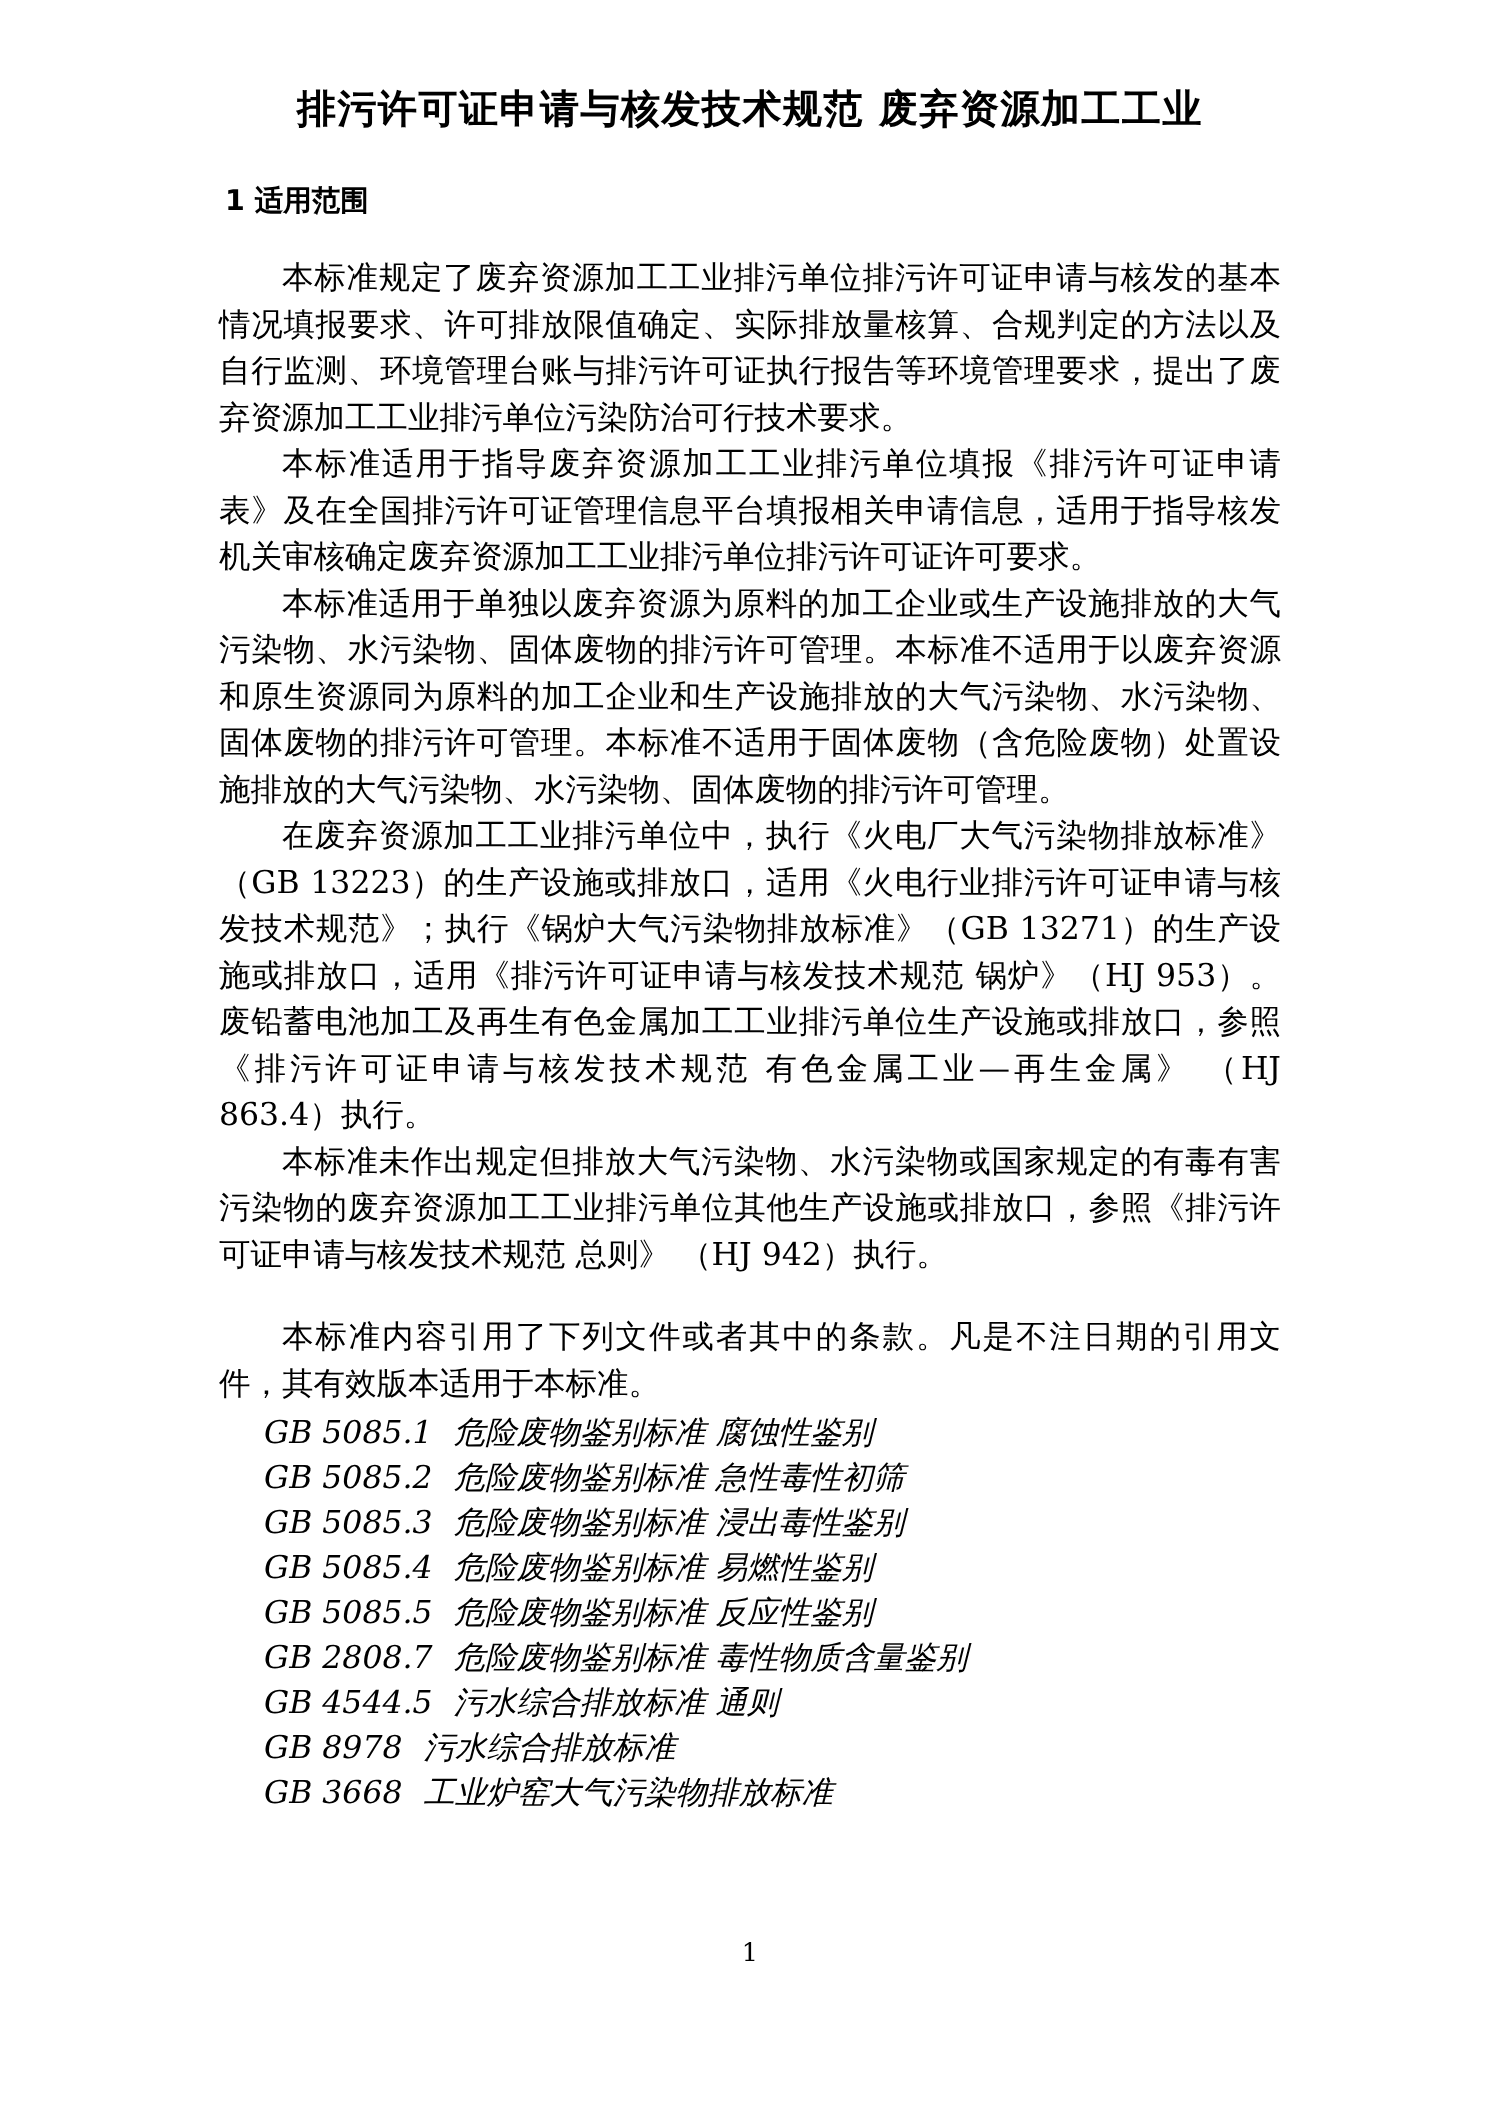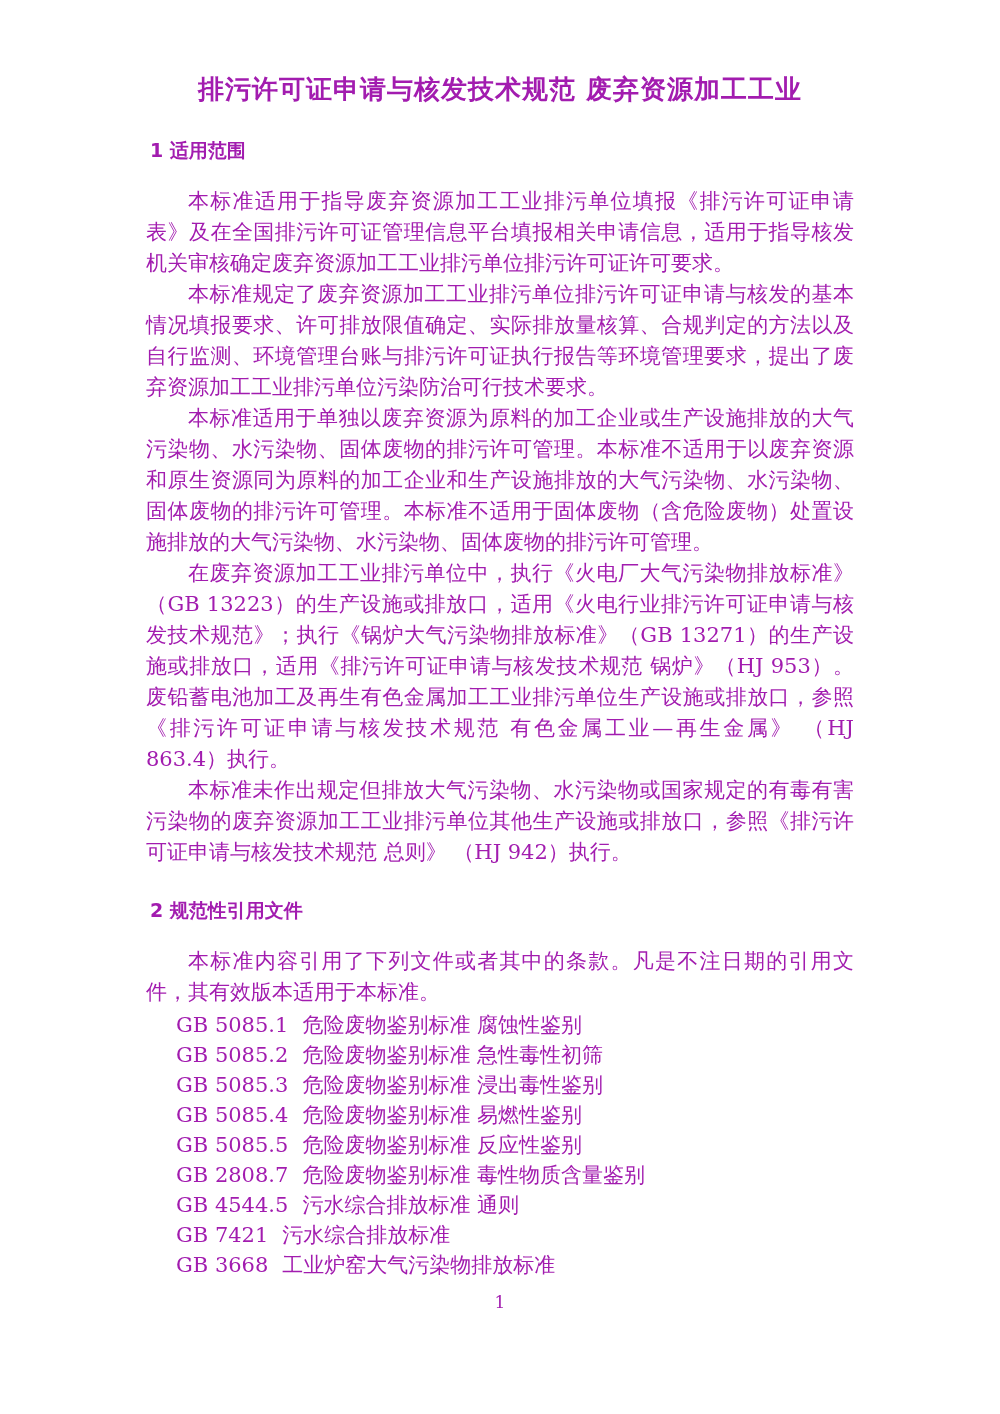--- a/index.html
+++ b/index.html
@@ -6,23 +6,23 @@
     margin: 0;
     padding: 0;
     background: #9e9e9e;
   }
   .page {
     position: relative;
     width: 1000px;
     height: 1414px;
     margin: 0 auto;
     background: #ffffff;
-    color: #a21caf;
+    color: #000000;
     box-sizing: border-box;
-    padding: 72px 146px 0 146px;
+    padding: 56px 146px 0 146px;
     overflow: hidden;
   }
   .doc-title {
     font-family: "DejaVu Sans", "Liberation Sans", sans-serif;
     font-size: 26px;
     font-weight: bold;
     line-height: 34px;
     text-align: center;
     margin: 0;
     letter-spacing: 1px;
@@ -48,20 +48,21 @@
     font-size: 21px;
     line-height: 31px;
     text-align: justify;
     text-indent: 2em;
     margin: 0;
   }
   .ref-list {
     list-style: none;
     margin: 2px 0 0 0;
     padding: 0 0 0 30px;
+    font-style: italic;
   }
   .ref-item {
     font-family: "DejaVu Serif", "Liberation Serif", serif;
     font-size: 21px;
     line-height: 30px;
     white-space: nowrap;
   }
   .ref-code {
     display: inline-block;
     margin-right: 14px;
@@ -83,41 +84,40 @@
 </head>
 <body>
 
 <div class="page">
 
   <h1 class="doc-title">排污许可证申请与核发技术规范 废弃资源加工工业</h1>
 
   <section>
     <h2 class="sec-heading first">1 适用范围</h2>
     <div class="para-block">
+      <p class="body-para">本标准规定了废弃资源加工工业排污单位排污许可证申请与核发的基本情况填报要求、许可排放限值确定、实际排放量核算、合规判定的方法以及自行监测、环境管理台账与排污许可证执行报告等环境管理要求，提出了废弃资源加工工业排污单位污染防治可行技术要求。</p>
       <p class="body-para">本标准适用于指导废弃资源加工工业排污单位填报《排污许可证申请表》及在全国排污许可证管理信息平台填报相关申请信息，适用于指导核发机关审核确定废弃资源加工工业排污单位排污许可证许可要求。</p>
-      <p class="body-para">本标准规定了废弃资源加工工业排污单位排污许可证申请与核发的基本情况填报要求、许可排放限值确定、实际排放量核算、合规判定的方法以及自行监测、环境管理台账与排污许可证执行报告等环境管理要求，提出了废弃资源加工工业排污单位污染防治可行技术要求。</p>
       <p class="body-para">本标准适用于单独以废弃资源为原料的加工企业或生产设施排放的大气污染物、水污染物、固体废物的排污许可管理。本标准不适用于以废弃资源和原生资源同为原料的加工企业和生产设施排放的大气污染物、水污染物、固体废物的排污许可管理。本标准不适用于固体废物（含危险废物）处置设施排放的大气污染物、水污染物、固体废物的排污许可管理。</p>
       <p class="body-para">在废弃资源加工工业排污单位中，执行《火电厂大气污染物排放标准》（GB 13223）的生产设施或排放口，适用《火电行业排污许可证申请与核发技术规范》；执行《锅炉大气污染物排放标准》（GB 13271）的生产设施或排放口，适用《排污许可证申请与核发技术规范 锅炉》（HJ 953）。废铅蓄电池加工及再生有色金属加工工业排污单位生产设施或排放口，参照《排污许可证申请与核发技术规范 有色金属工业—再生金属》 （HJ 863.4）执行。</p>
       <p class="body-para">本标准未作出规定但排放大气污染物、水污染物或国家规定的有毒有害污染物的废弃资源加工工业排污单位其他生产设施或排放口，参照《排污许可证申请与核发技术规范 总则》 （HJ 942）执行。</p>
     </div>
   </section>
 
   <section>
-    <h2 class="sec-heading second">2 规范性引用文件</h2>
     <div class="para-block">
       <p class="body-para">本标准内容引用了下列文件或者其中的条款。凡是不注日期的引用文件，其有效版本适用于本标准。</p>
       <ul class="ref-list">
         <li class="ref-item"><span class="ref-code">GB 5085.1</span><span class="ref-title">危险废物鉴别标准  腐蚀性鉴别</span></li>
         <li class="ref-item"><span class="ref-code">GB 5085.2</span><span class="ref-title">危险废物鉴别标准  急性毒性初筛</span></li>
         <li class="ref-item"><span class="ref-code">GB 5085.3</span><span class="ref-title">危险废物鉴别标准  浸出毒性鉴别</span></li>
         <li class="ref-item"><span class="ref-code">GB 5085.4</span><span class="ref-title">危险废物鉴别标准  易燃性鉴别</span></li>
         <li class="ref-item"><span class="ref-code">GB 5085.5</span><span class="ref-title">危险废物鉴别标准  反应性鉴别</span></li>
         <li class="ref-item"><span class="ref-code">GB 2808.7</span><span class="ref-title">危险废物鉴别标准  毒性物质含量鉴别</span></li>
         <li class="ref-item"><span class="ref-code">GB 4544.5</span><span class="ref-title">污水综合排放标准  通则</span></li>
-        <li class="ref-item"><span class="ref-code">GB 7421</span><span class="ref-title">污水综合排放标准</span></li>
+        <li class="ref-item"><span class="ref-code">GB 8978</span><span class="ref-title">污水综合排放标准</span></li>
         <li class="ref-item"><span class="ref-code">GB 3668</span><span class="ref-title">工业炉窑大气污染物排放标准</span></li>
       </ul>
     </div>
   </section>
 
   <div class="page-number">1</div>
 
 </div>
 
 </body></html>

